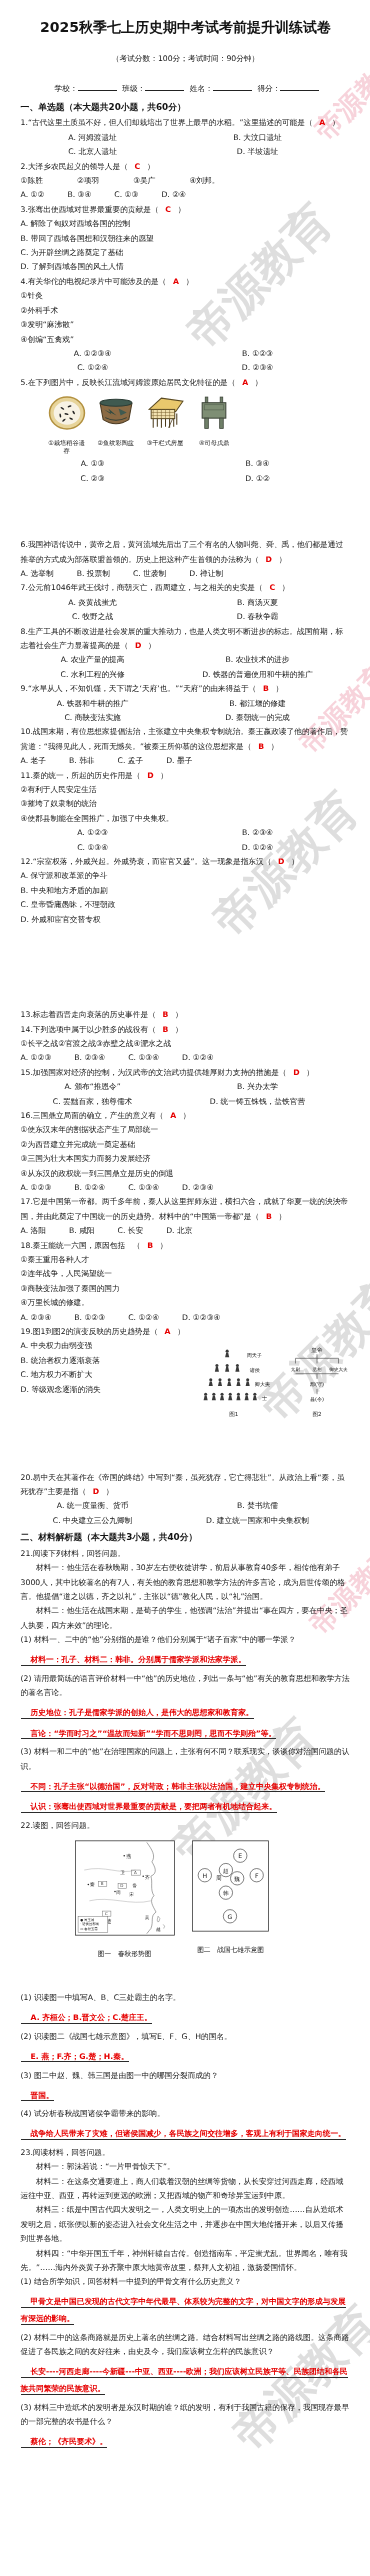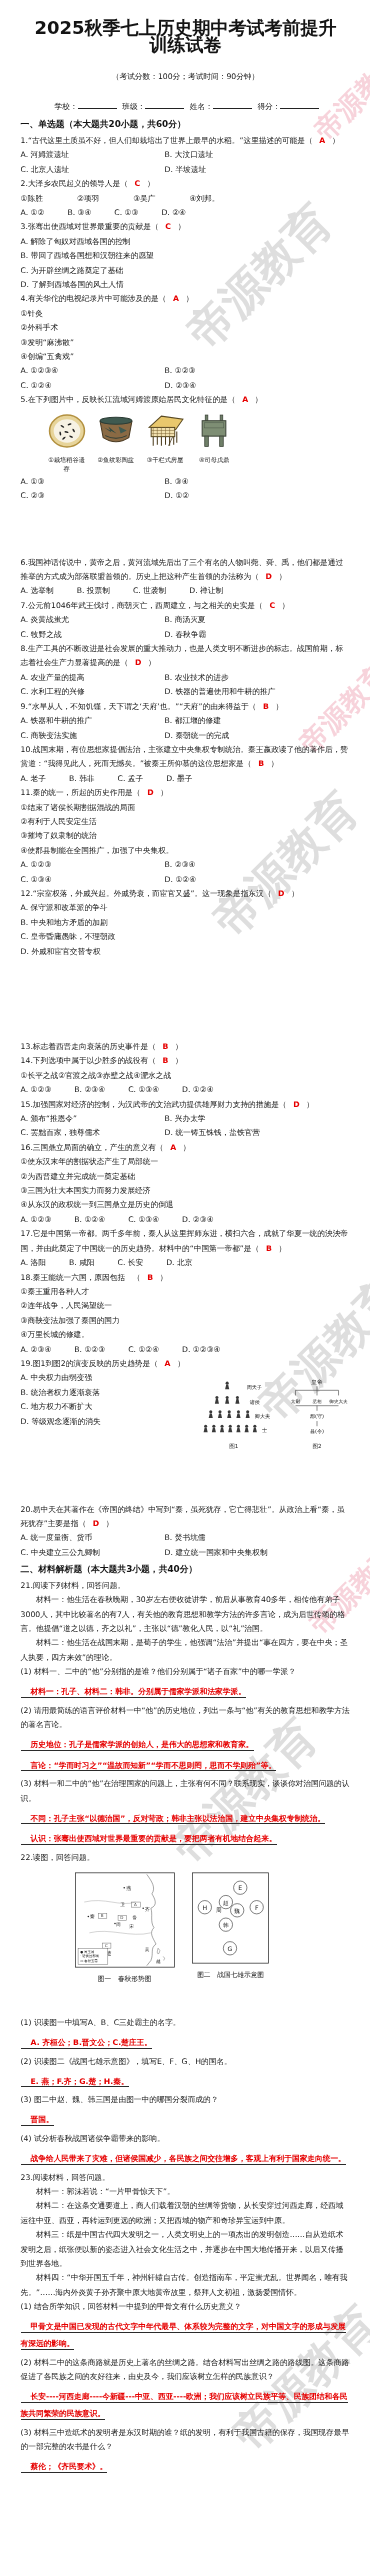--- a/index.html
+++ b/index.html
@@ -2,46 +2,46 @@
 <html style="font-size:8.2px"><head>
 <meta charset="utf-8">
 <style>
   html,body{margin:0;padding:0;background:#e9e9e9;}
   .page{position:relative;width:371px;height:2623px;background:#ffffff;overflow:hidden;
         font-family:"DejaVu Sans","Liberation Sans",sans-serif;color:#141414;}
   .wm{position:absolute;z-index:0;font-weight:bold;white-space:nowrap;pointer-events:none;}
   .wm.gray{color:rgba(145,145,145,0.30);font-size:45px;transform:rotate(-45deg);}
   .wm.pink{color:rgba(233,140,160,0.38);font-size:28px;transform:rotate(-45deg);}
   .content{position:relative;z-index:1;padding:0 20.6px;font-size:7.7px;line-height:14.4px;}
-  h1{font-size:18px;line-height:17.5px;text-align:center;margin:18.5px 5.2px 4.1px;font-weight:bold;}
+  h1{font-size:14px;line-height:17.5px;text-align:center;margin:18.5px 5.2px 4.1px;font-weight:bold;}
   .sub{text-align:center;margin:16px;font-size:7.7px;}
   .info{text-align:center;margin:2.1px 0 3.1px;}
   .info .lbl{margin-left:3.1px;}
   .blank{display:inline-block;width:39px;height:7.7px;border-bottom:0.8px solid #222;}
   h2{font-size:8.8px;line-height:15.5px;margin:2.1px 0 1px;font-weight:bold;}
   p{margin:0;}
   .ans{color:#e60000;font-weight:bold;padding:0 6.7px;}
-  .opts2{display:grid;grid-template-columns:144px 1fr;}
+  .opts2{display:grid;grid-template-columns:144px 1fr;text-align:center;}
   .opts4{display:flex;}
   .opts4 span{margin-right:23px;}
   .items4{display:flex;}
   .items4 span{margin-right:34px;}
   .sp{width:100%;}
   .q5figs{display:flex;margin:5.2px 0 2.1px 25px;}
   .q5fig{width:42px;margin-right:7.2px;text-align:center;}
   .q5fig .cap{font-size:6.2px;line-height:8.2px;margin-top:2.1px;}
   .q19row{display:flex;}
   .q19row .left{width:204px;}
   .q19row .figs{flex:1;display:flex;padding-top:5.2px;}
   .mat{text-indent:2em;}
   .ansline{margin:3.6px 0;line-height:17px;}
   .rans{color:#e60000;font-weight:bold;border-bottom:1px solid #2b2b2b;padding-bottom:0.5px;padding-left:10px;}
   .mapsrow{display:flex;margin:6.2px 0 0 54px;}
   .mapblk{text-align:center;}
-  .mapblk .mcap{font-size:6.7px;line-height:10.3px;margin-top:1px;
+  .mapblk .mcap{font-size:6.7px;line-height:10.3px;margin-top:8px;
                 font-family:"DejaVu Serif","Liberation Serif",serif;}
   .mapblk + .mapblk{margin-left:17.5px;}
   svg text{font-family:"DejaVu Sans","Liberation Sans",sans-serif;}
 </style>
 </head>
 <body>
 
 <div class="page">
 
   <div class="wm pink" style="left:304px;top:77px;">帝源教育</div>
@@ -217,21 +217,20 @@
       <div class="opts4">
         <span>A. 老子</span>
           <span>B. 韩非</span>
         <span>C. 孟子</span>
           <span>D. 墨子</span>
       </div>
     </div>
 
     <div class="q">
       <p><span>11.秦的统一，所起的历史作用是（</span><span class="ans">D</span><span>）</span></p>
-      <p>①结束了诸侯长期割据混战的局面</p>
       <p>②有利于人民安定生活</p>
       <p>③摧垮了奴隶制的统治</p>
       <p>④使郡县制能在全国推广，加强了中央集权。</p>
       <div class="opts2">
         <span>A. ①②③</span>
           <span>B. ②③④</span>
         <span>C. ①③④</span>
           <span>D. ①②④</span>
       </div>
     </div>

